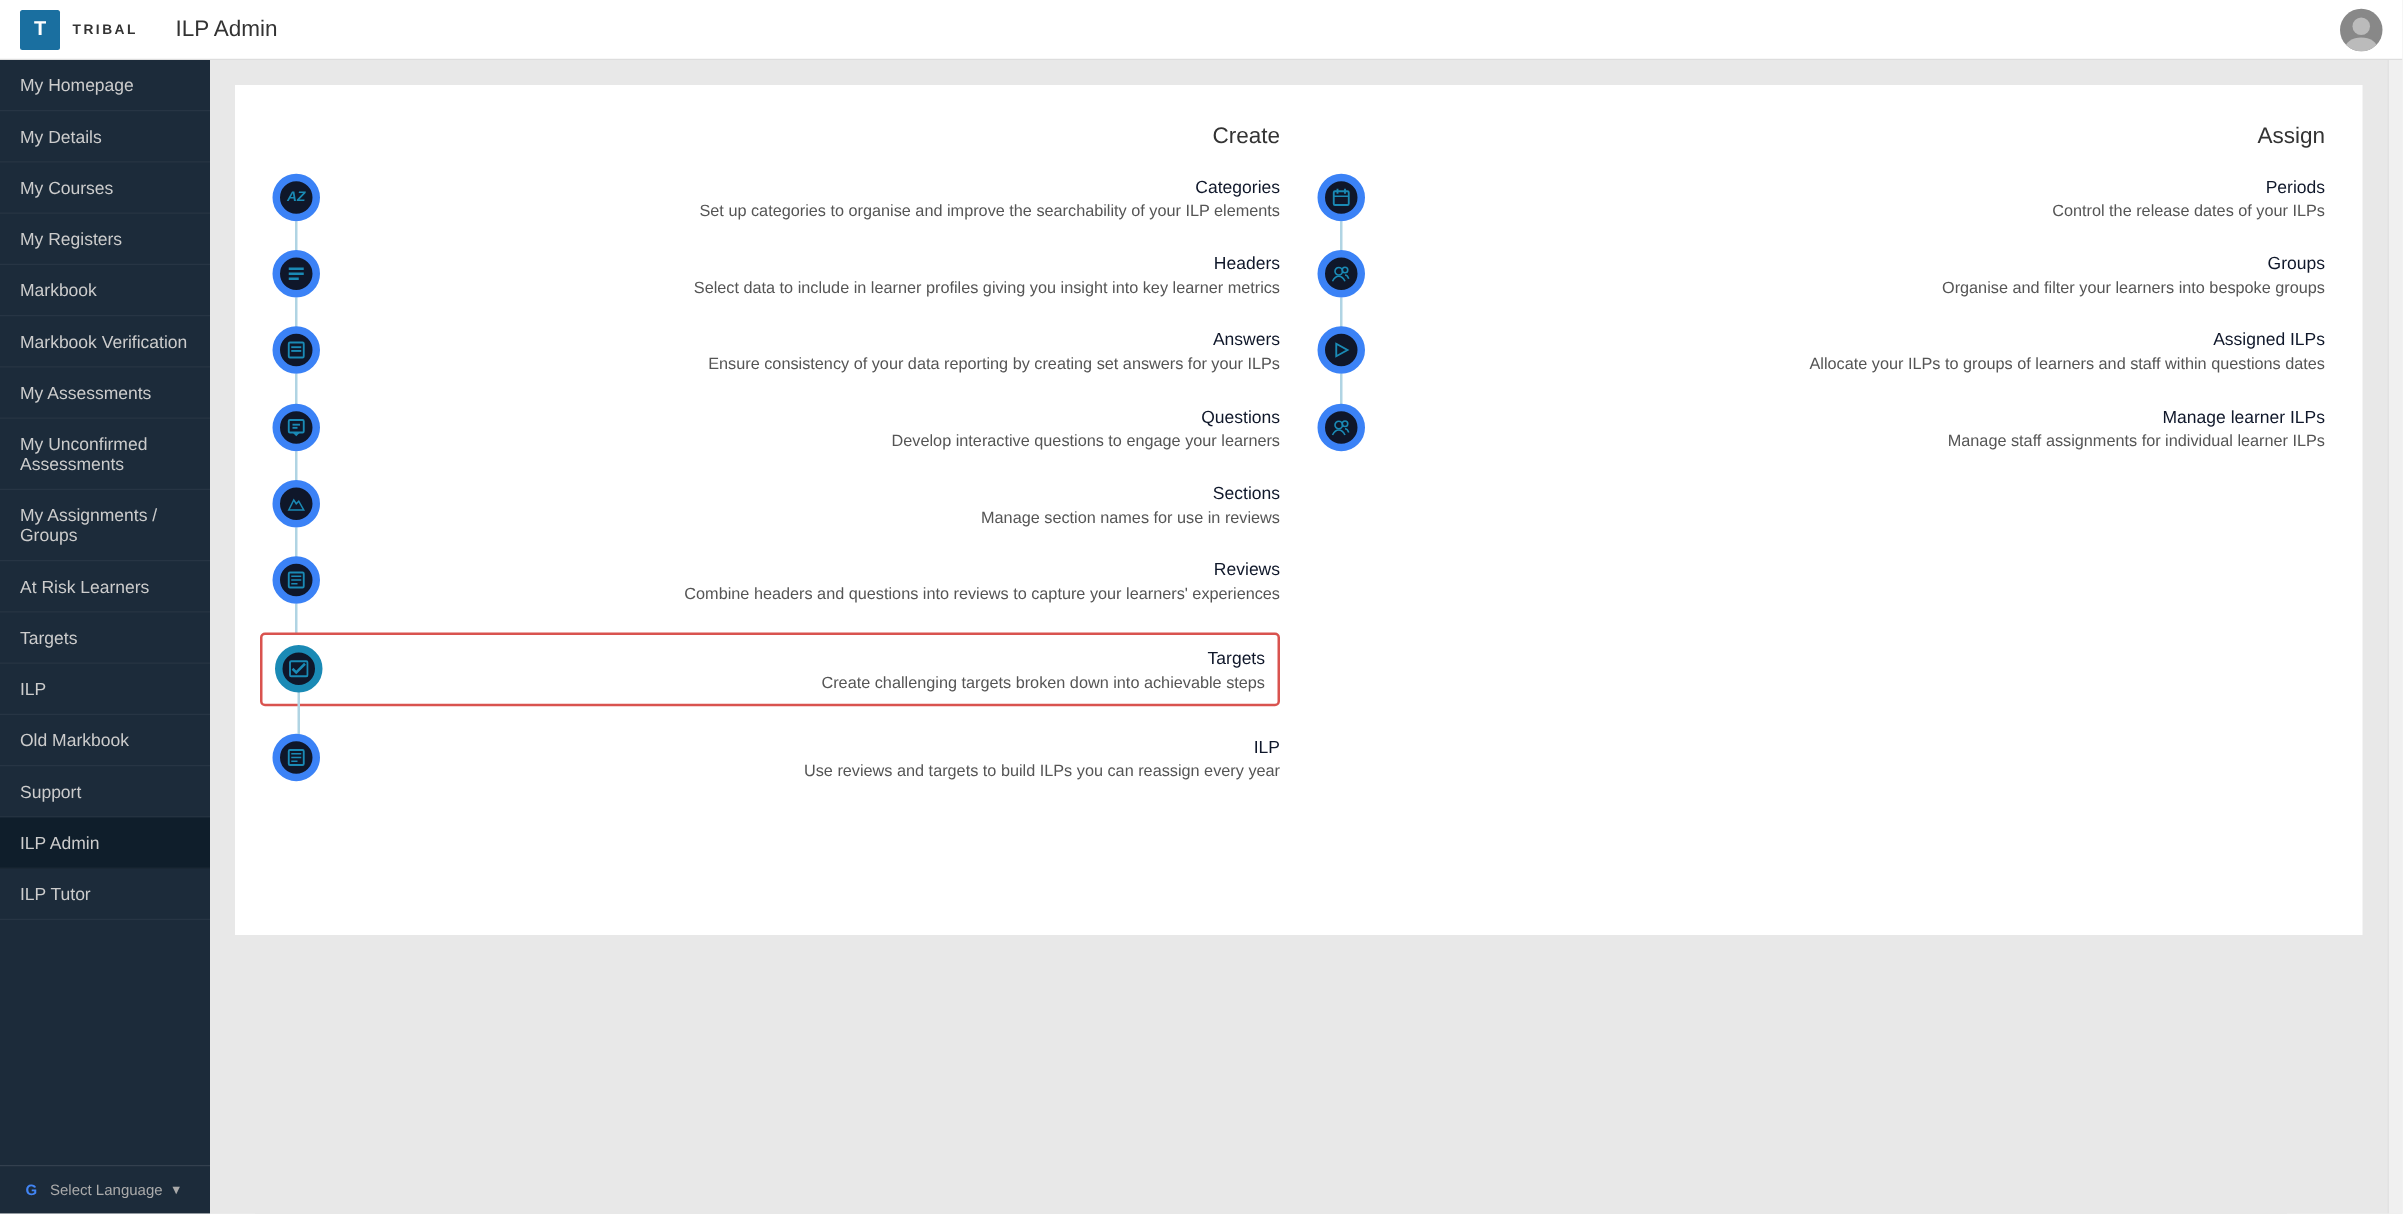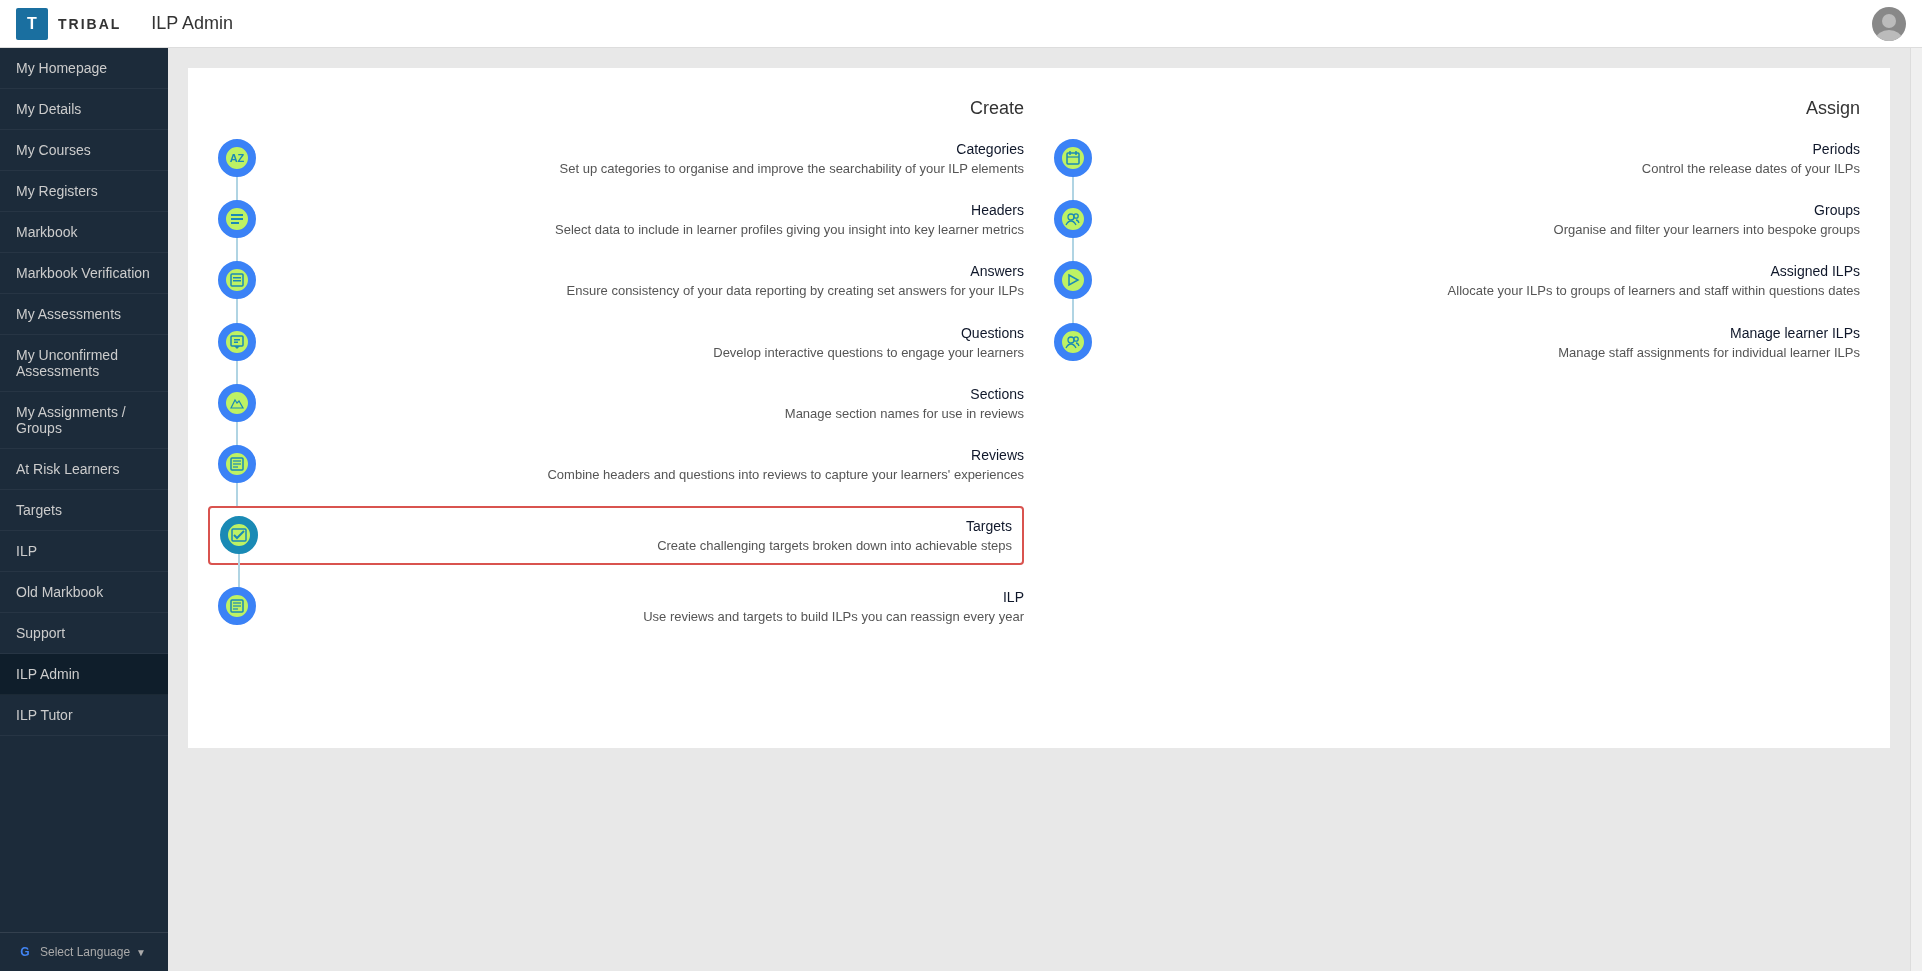--- a/index.html
+++ b/index.html
@@ -27,21 +27,21 @@
       background: #1a6fa0;
       color: #fff;
       font-weight: bold;
       font-size: 16px;
       display: flex;
       align-items: center;
       justify-content: center;
       border-radius: 2px;
     }
     .brand-name {
-      font-size: 14px;
+      font-size: 11px;
       font-weight: bold;
       letter-spacing: 2px;
       color: #333;
     }
     .page-title {
       font-size: 18px;
       color: #333;
       font-weight: normal;
       margin-left: 10px;
     }
@@ -170,29 +170,30 @@
       height: calc(100% + 6px);
       background: #b0d4e3;
     }
     .timeline-item:last-child::before {
       display: none;
     }
     .timeline-icon {
       width: 38px;
       height: 38px;
       border-radius: 50%;
-      border: 8px solid #3b82f6;
+      border: 6px solid #3b82f6;
       display: flex;
       align-items: center;
       justify-content: center;
       flex-shrink: 0;
-      background: #bef264;
+      background: #0f172a;
       color: #1a8ab5;
       font-size: 15px;
       z-index: 1;
+      font-style: italic;
     }
     .timeline-content {
       flex: 1;
       padding-top: 2px;
     }
     .timeline-link {
       color: #0f172a;
       font-size: 14px;
       font-weight: normal;
       text-decoration: none;

